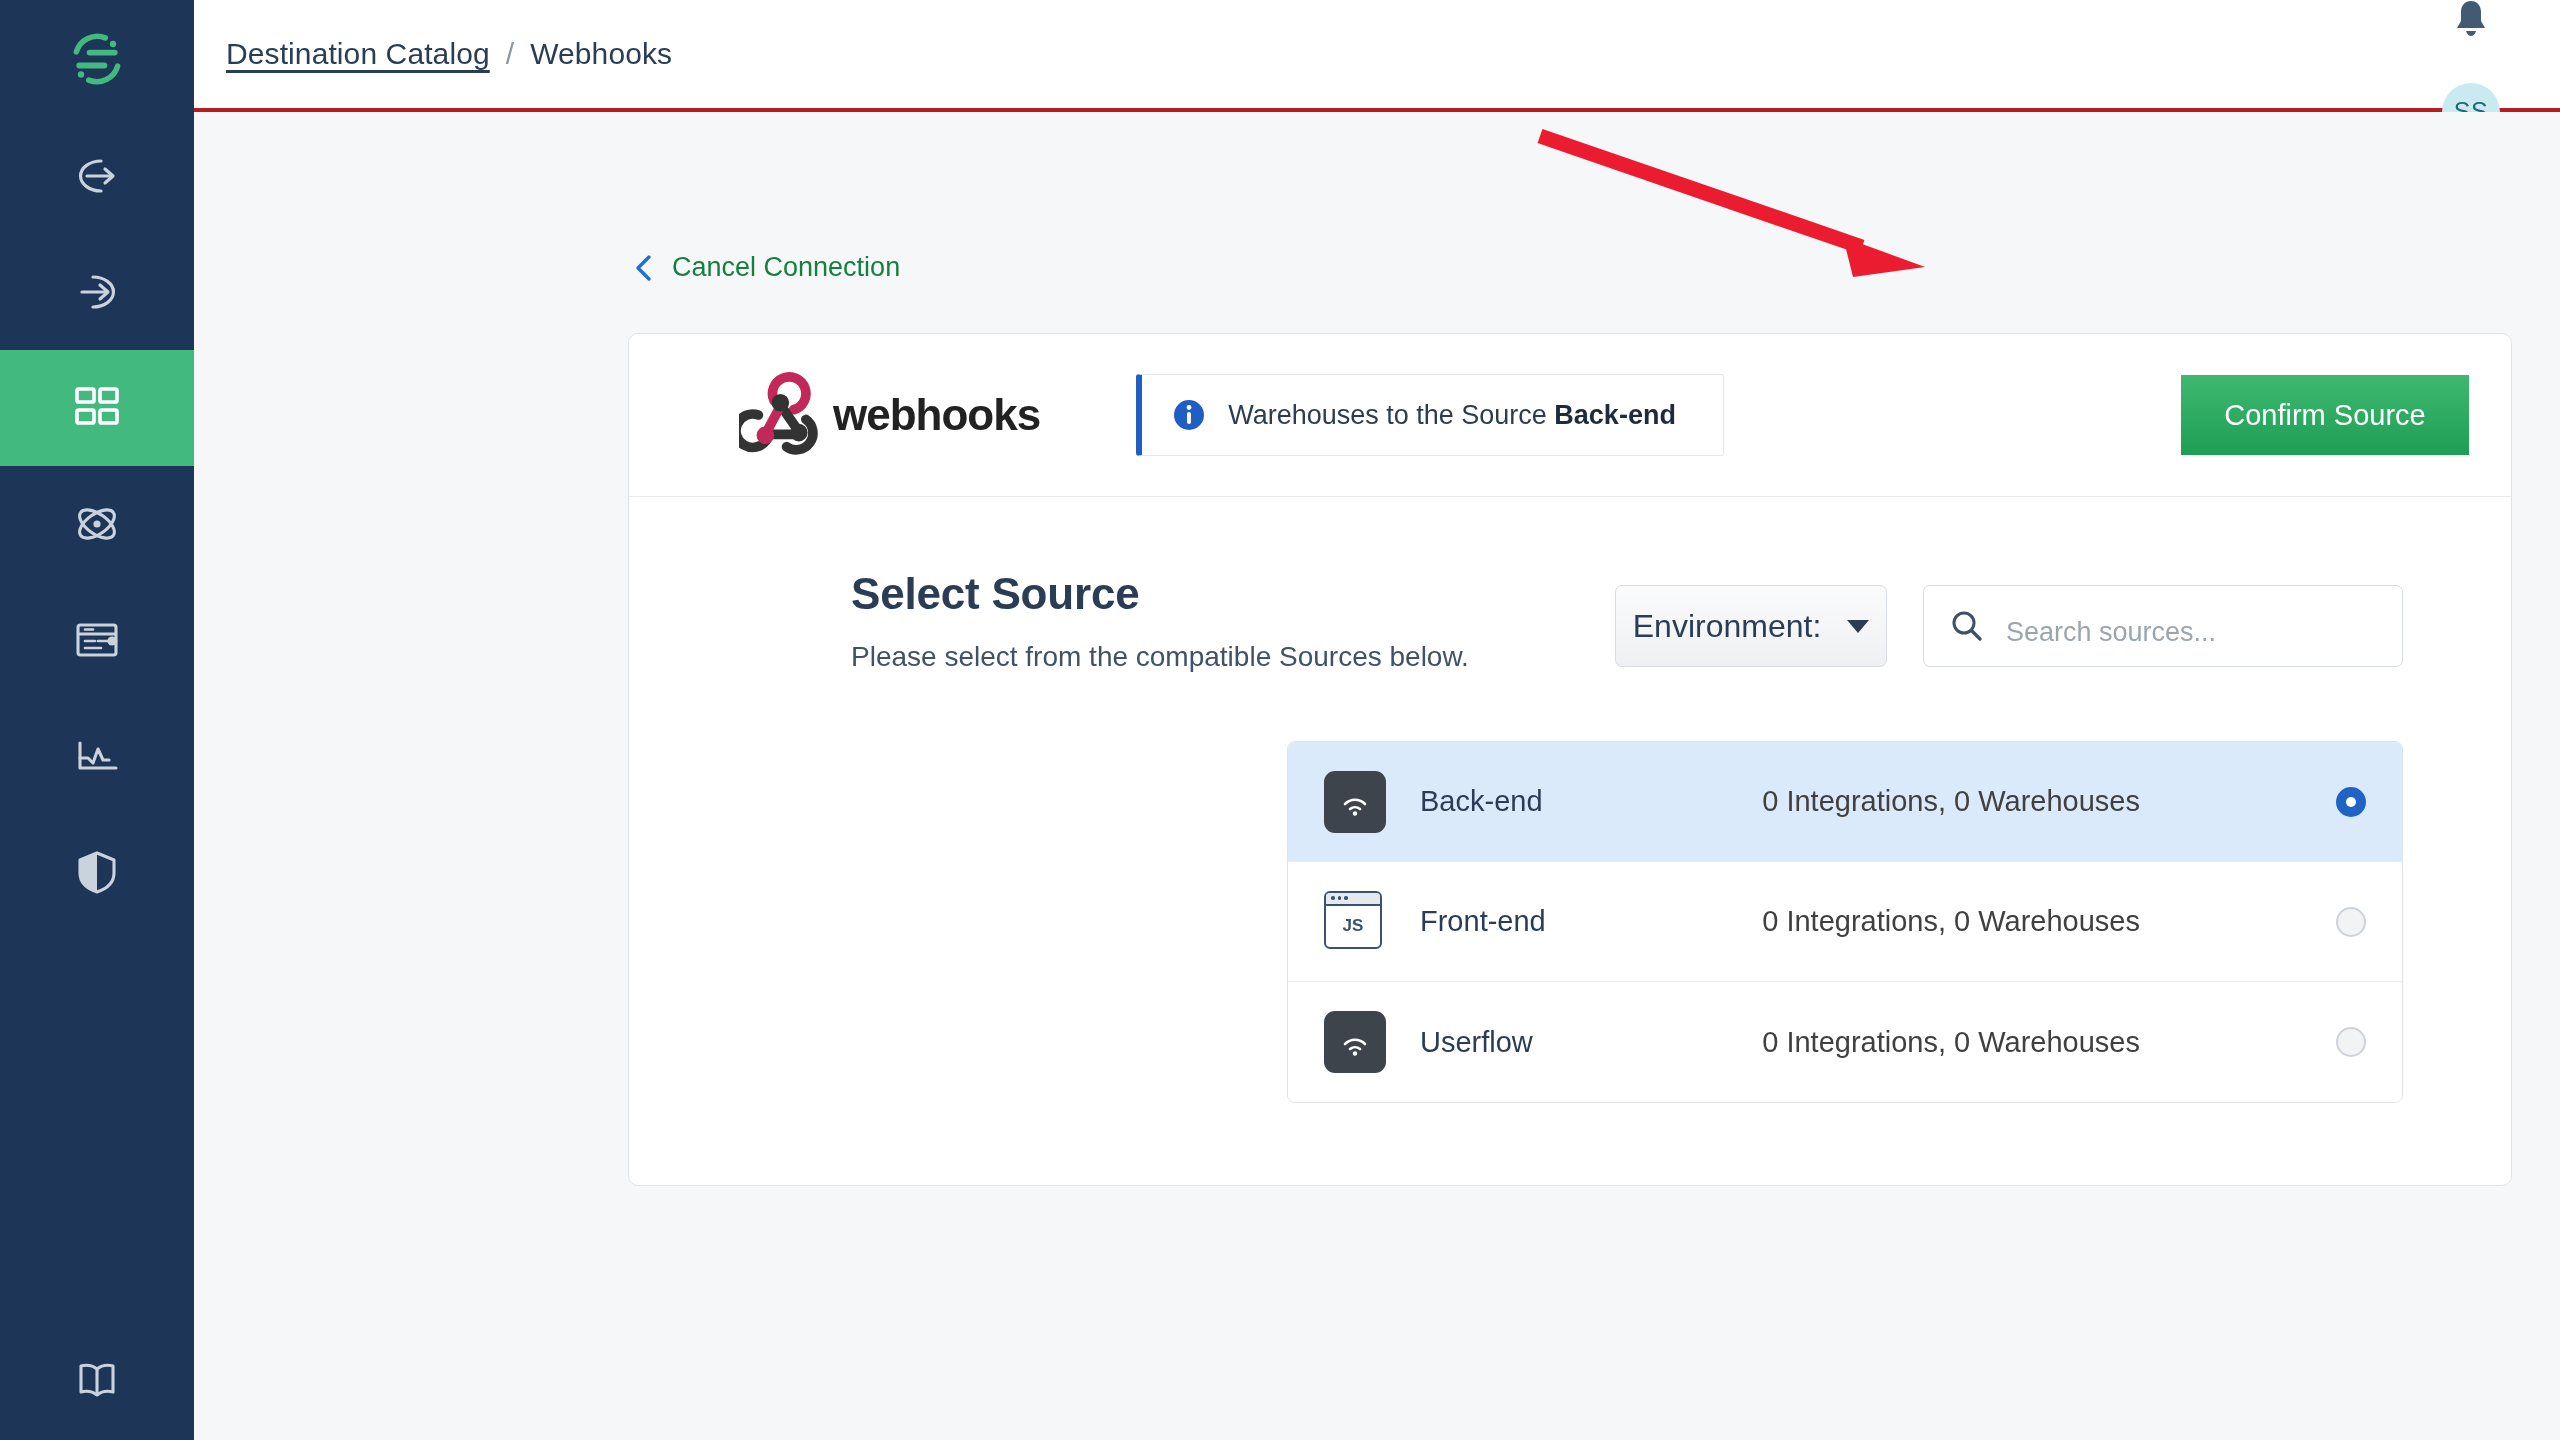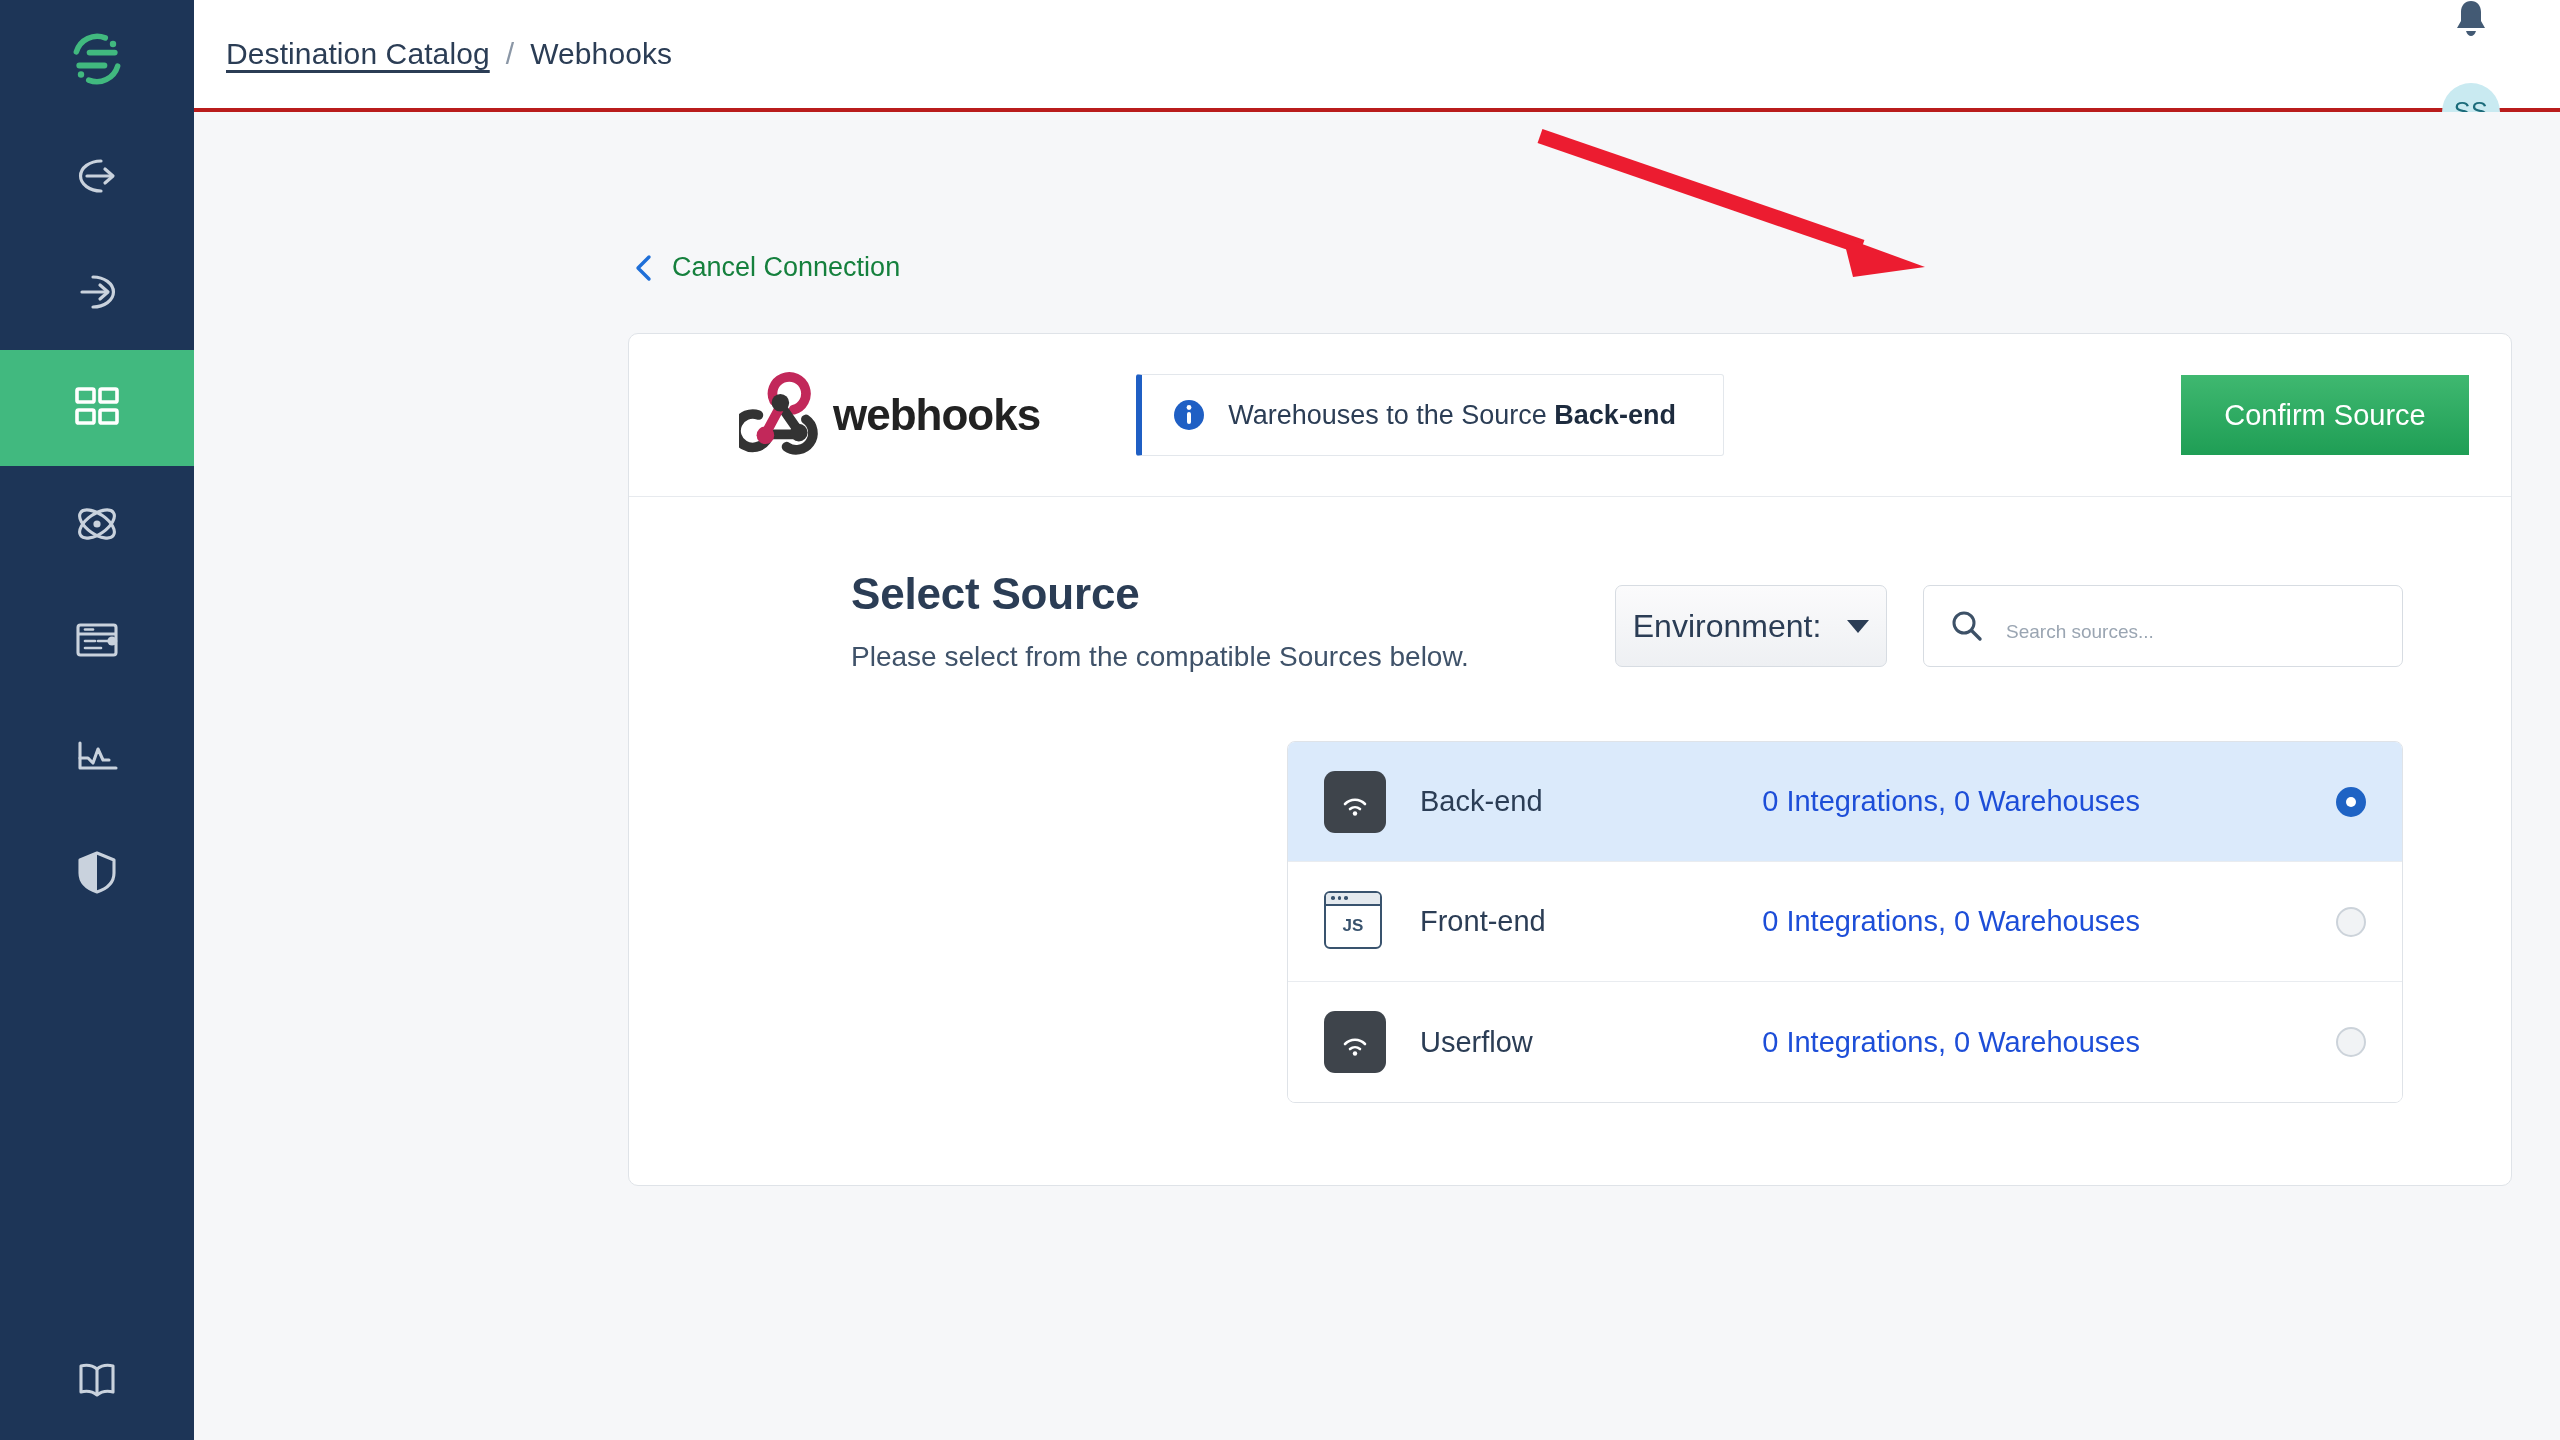--- a/index.html
+++ b/index.html
@@ -121,21 +121,21 @@
     width: 0; height: 0;
     border-left: 11px solid transparent; border-right: 11px solid transparent;
     border-top: 13px solid #2b3d55;
   }
   .search-box {
     width: 480px; height: 82px;
     background: #ffffff; border: 1px solid #d7dce2; border-radius: 7px;
     display: flex; align-items: center; padding-left: 26px; gap: 22px;
   }
   .search-input {
-    border: none; outline: none; font-size: 19px; color: #2b3d55;
+    border: none; outline: none; font-size: 27px; color: #2b3d55;
     background: transparent; width: 380px;
     font-family: "Liberation Sans", sans-serif;
     margin-top: 12px;
   }
   .search-input::placeholder { color: #9aa5b2; }
 
   .source-list {
     margin: 68px 108px 0 658px;
     border: 1px solid #dfe3e8; border-radius: 8px;
     overflow: hidden;
@@ -155,21 +155,21 @@
   }
   .icon-js {
     width: 58px; height: 58px; border-radius: 6px;
     background: #ffffff; border: 2.5px solid #39536e;
     display: flex; flex-direction: column; overflow: hidden;
   }
   .icon-js-bar { height: 13px; background: #e4e9ee; border-bottom: 2px solid #39536e; display: flex; align-items: center; gap: 3px; padding-left: 5px; }
   .icon-js-dot { width: 3.5px; height: 3.5px; border-radius: 50%; background: #39536e; }
   .icon-js-txt { flex: 1; display: flex; align-items: center; justify-content: center; font-size: 17px; font-weight: bold; color: #39536e; }
   .src-name { font-size: 29px; color: #2b3d55; flex: 0 0 auto; }
-  .src-meta { font-size: 29px; color: #1d4ed8; margin-left: auto; margin-right: 196px; white-space: nowrap; }
+  .src-meta { font-size: 29px; color: #404040; margin-left: auto; margin-right: 196px; white-space: nowrap; }
   .radio { width: 30px; height: 30px; border-radius: 50%; border: 2px solid #ccd3da; background: #f1f3f5; flex: 0 0 auto; }
   .radio.on {
     background: #1f63c4; border: 2px solid #1f63c4;
     display: flex; align-items: center; justify-content: center;
   }
   .radio .dot { width: 10px; height: 10px; border-radius: 50%; background: #ffffff; }
 
   .annotation { position: absolute; left: 0; top: 0; width: 2560px; height: 1440px; pointer-events: none; }
 </style>
 </head>

